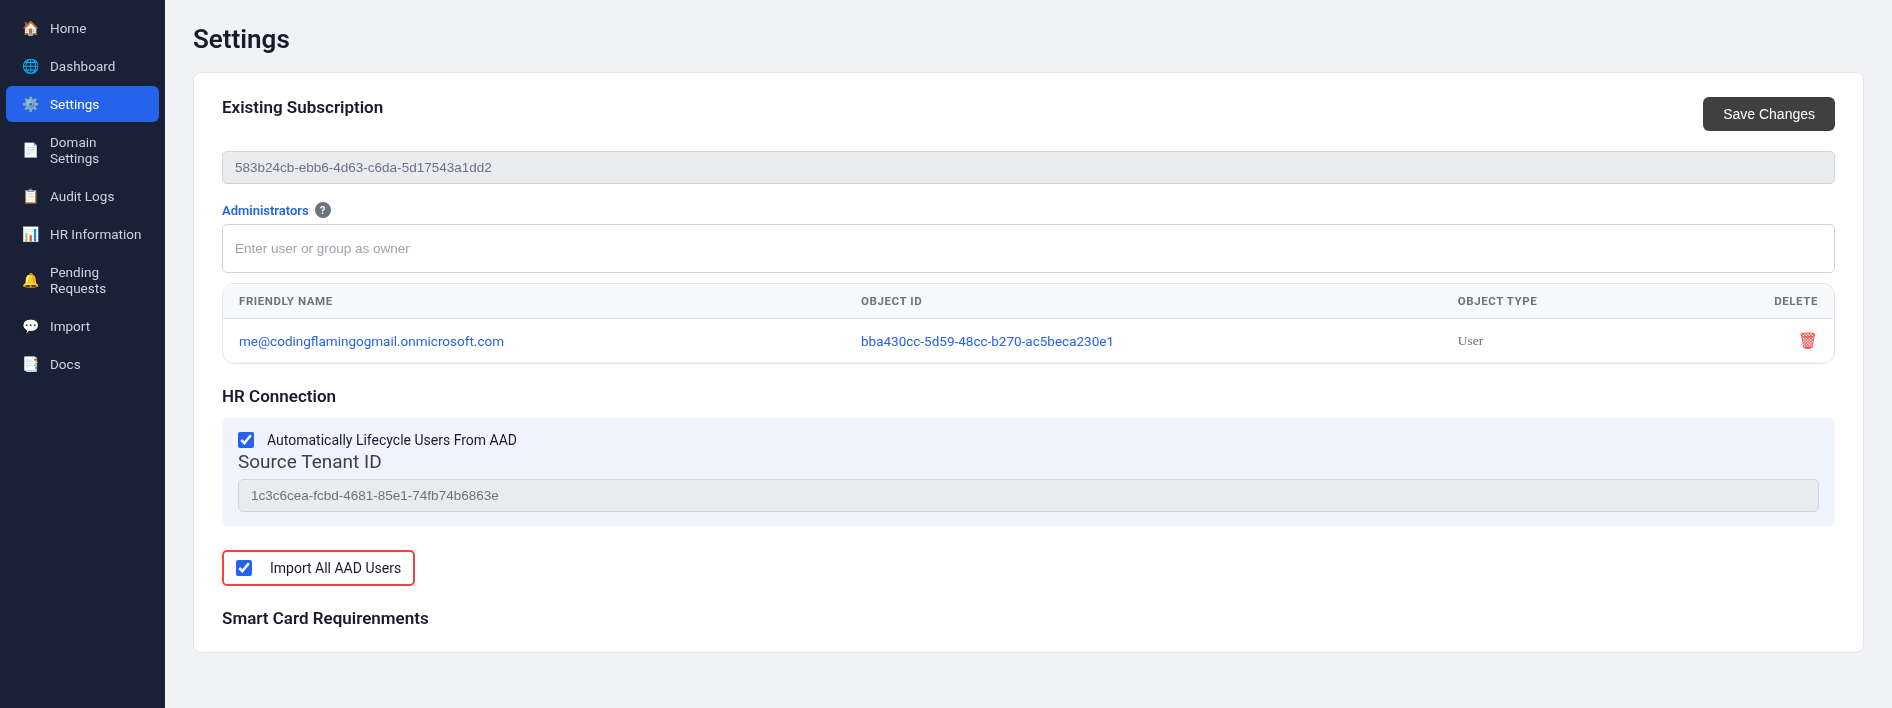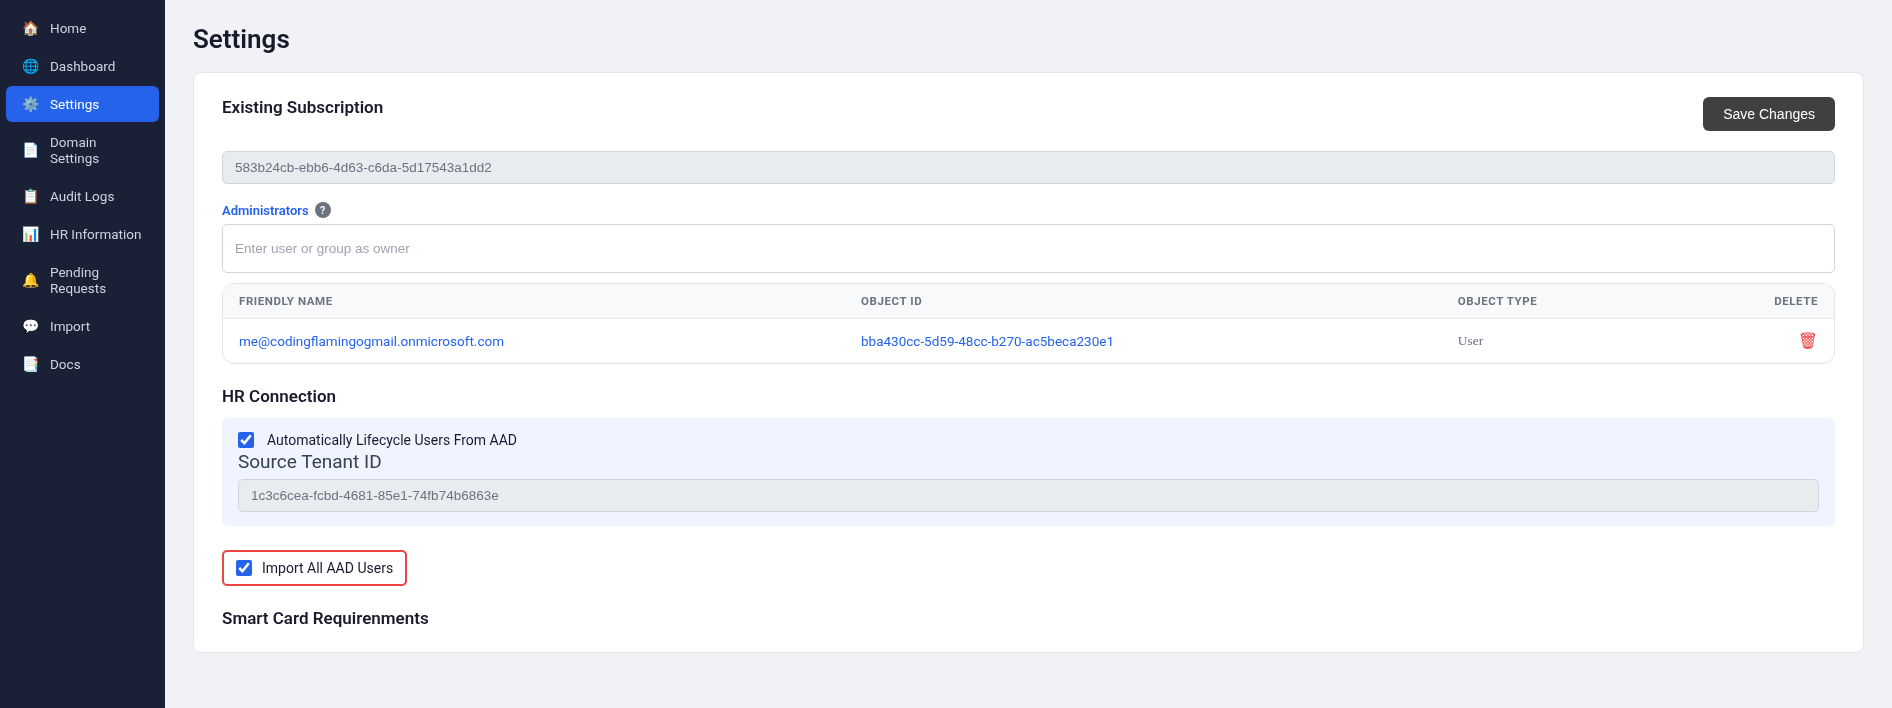--- a/index.html
+++ b/index.html
@@ -205,21 +205,21 @@
     .source-tenant-label {
       font-size: 19px;
       color: #374151;
       margin-bottom: 6px;
     }
 
     
     .import-aad-row {
       display: flex;
       align-items: center;
-      gap: 10px;
+      gap: 18px;
       margin-top: 12px;
       border: 2px solid #ef4444;
       border-radius: 5px;
       padding: 8px 12px;
       display: inline-flex;
     }
     .import-aad-row label {
       font-size: 14px;
       color: #1a1a2e;
       cursor: pointer;

